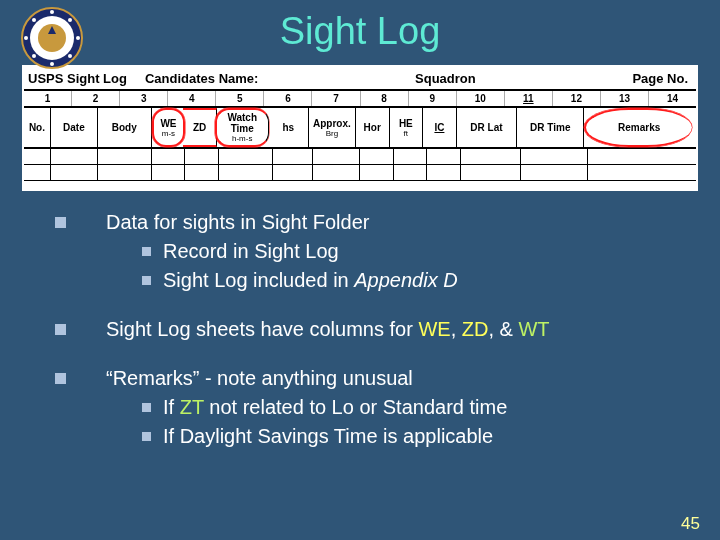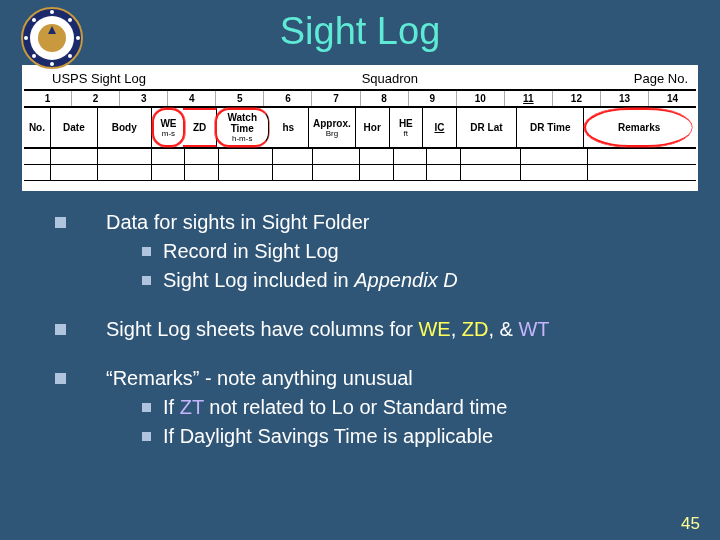--- a/index.html
+++ b/index.html
@@ -36,21 +36,21 @@
   .hdr-row {
     display: flex;
     align-items: center;
     border-bottom: 2px solid #000;
     padding: 2px 4px;
     font-weight: bold;
     font-size: 13px;
     height: 24px;
   }
   .hdr-row .gap { flex: 1; }
-  .hdr-row span { margin-right: 18px; font-weight: normal; margin-left: 24px; }
+  .hdr-row span { margin-right: 18px; font-weight: bold; }
   .num-row {
     display: flex;
     border-bottom: 2px solid #000;
   }
   .num-row div {
     flex: 1;
     text-align: center;
     font-size: 10px;
     border-right: 1px solid #aaa;
     padding: 2px 0;
@@ -135,21 +135,21 @@
     width: 9px;
     height: 9px;
     background: #b0c4de;
     margin-top: 9px;
     margin-right: 12px;
     flex-shrink: 0;
   }
   .sp { height: 18px; }
   .we { color: #ffff5a; }
   .zd { color: #ffff5a; }
-  .wt { color: #c4b5fd; }
+  .wt { color: #bef264; }
   .ital { font-style: italic; }
   .pagenum {
     position: absolute;
     bottom: 6px;
     right: 20px;
     font-size: 17px;
     color: #ffff99;
   }
 </style>
 </head>
@@ -173,20 +173,21 @@
         <circle cx="14" cy="14" r="2"></circle>
     </g>
   </svg>
 </div>
 
 <div class="title">Sight Log</div>
 
 <div class="table-wrap">
   <div class="hdr-row">
     <span>USPS Sight Log</span>
+    <span>Candidates Name:</span>
     <span class="gap"></span>
     <span>Squadron</span>
     <span class="gap"></span>
     <span style="margin-right:4px">Page No.</span>
   </div>
   <div class="num-row">
     <div class="w-no">1</div>
     <div class="w-date">2</div>
     <div class="w-body">3</div>
     <div class="w-we">4</div>

